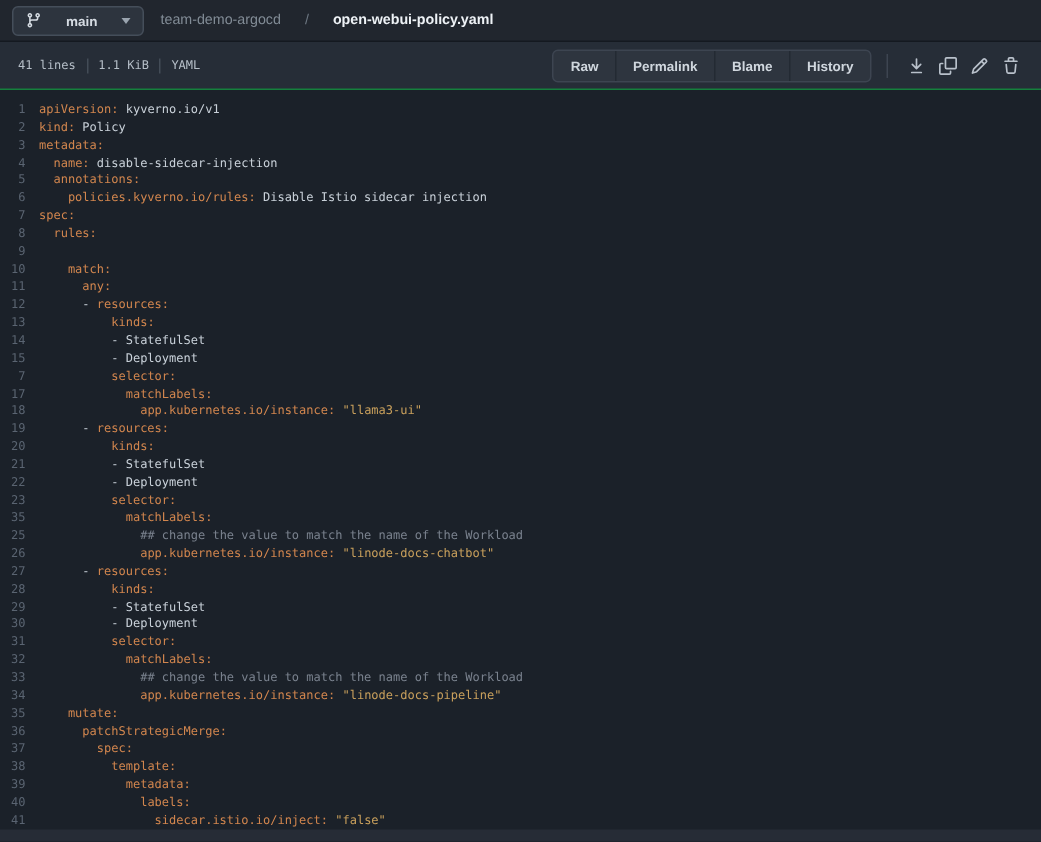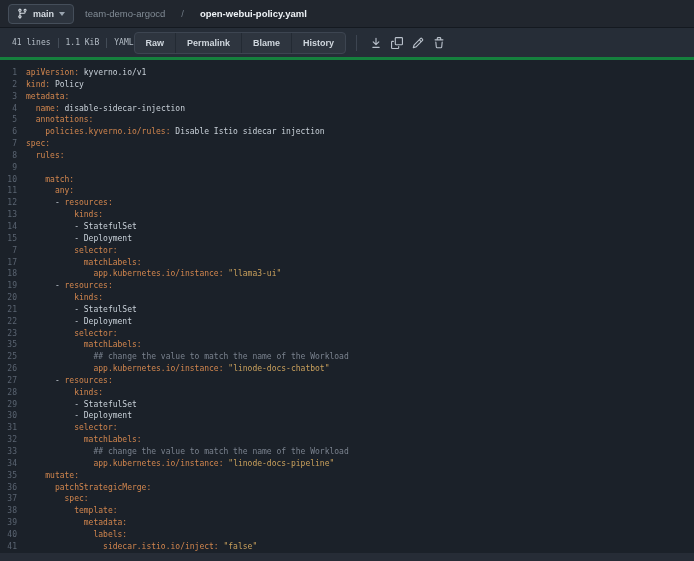--- a/index.html
+++ b/index.html
@@ -15,21 +15,21 @@
     height: 28px;
     background: #21262e;
     border-bottom: 1px solid #141920;
     display: flex;
     align-items: center;
     padding: 0 8px;
   }
   .branch-btn {
     display: inline-flex;
     align-items: center;
-    gap: 5px;
+    gap: 16px;
     height: 20px;
     padding: 0 8px;
     background: #2d343e;
     border: 1px solid #454e5a;
     border-radius: 4px;
     color: #d6dce3;
     font-size: 9px;
     font-weight: 600;
     font-family: "Liberation Sans", sans-serif;
     cursor: pointer;
@@ -50,23 +50,24 @@
     gap: 12px;
   }
   .crumb-repo { color: #828c96; }
   .crumb-sep { color: #6e7883; margin: 0 4px; }
   .crumb-file { color: #eef2f6; font-weight: 700; }
 
   
   .file-header {
     height: 32px;
     background: #262d37;
-    border-bottom: 3px solid #15803d;
-    display: flex;
-    align-items: center;
+    border-bottom: 1px solid #15803d;
+    display: flex;
+    align-items: center;
+    justify-content: space-between;
     padding: 0 10px;
   }
   .file-info {
     display: flex;
     align-items: center;
     font-family: "DejaVu Sans Mono", monospace;
     font-size: 8px;
     color: #b6bfc8;
     padding-left: 2px;
   }

